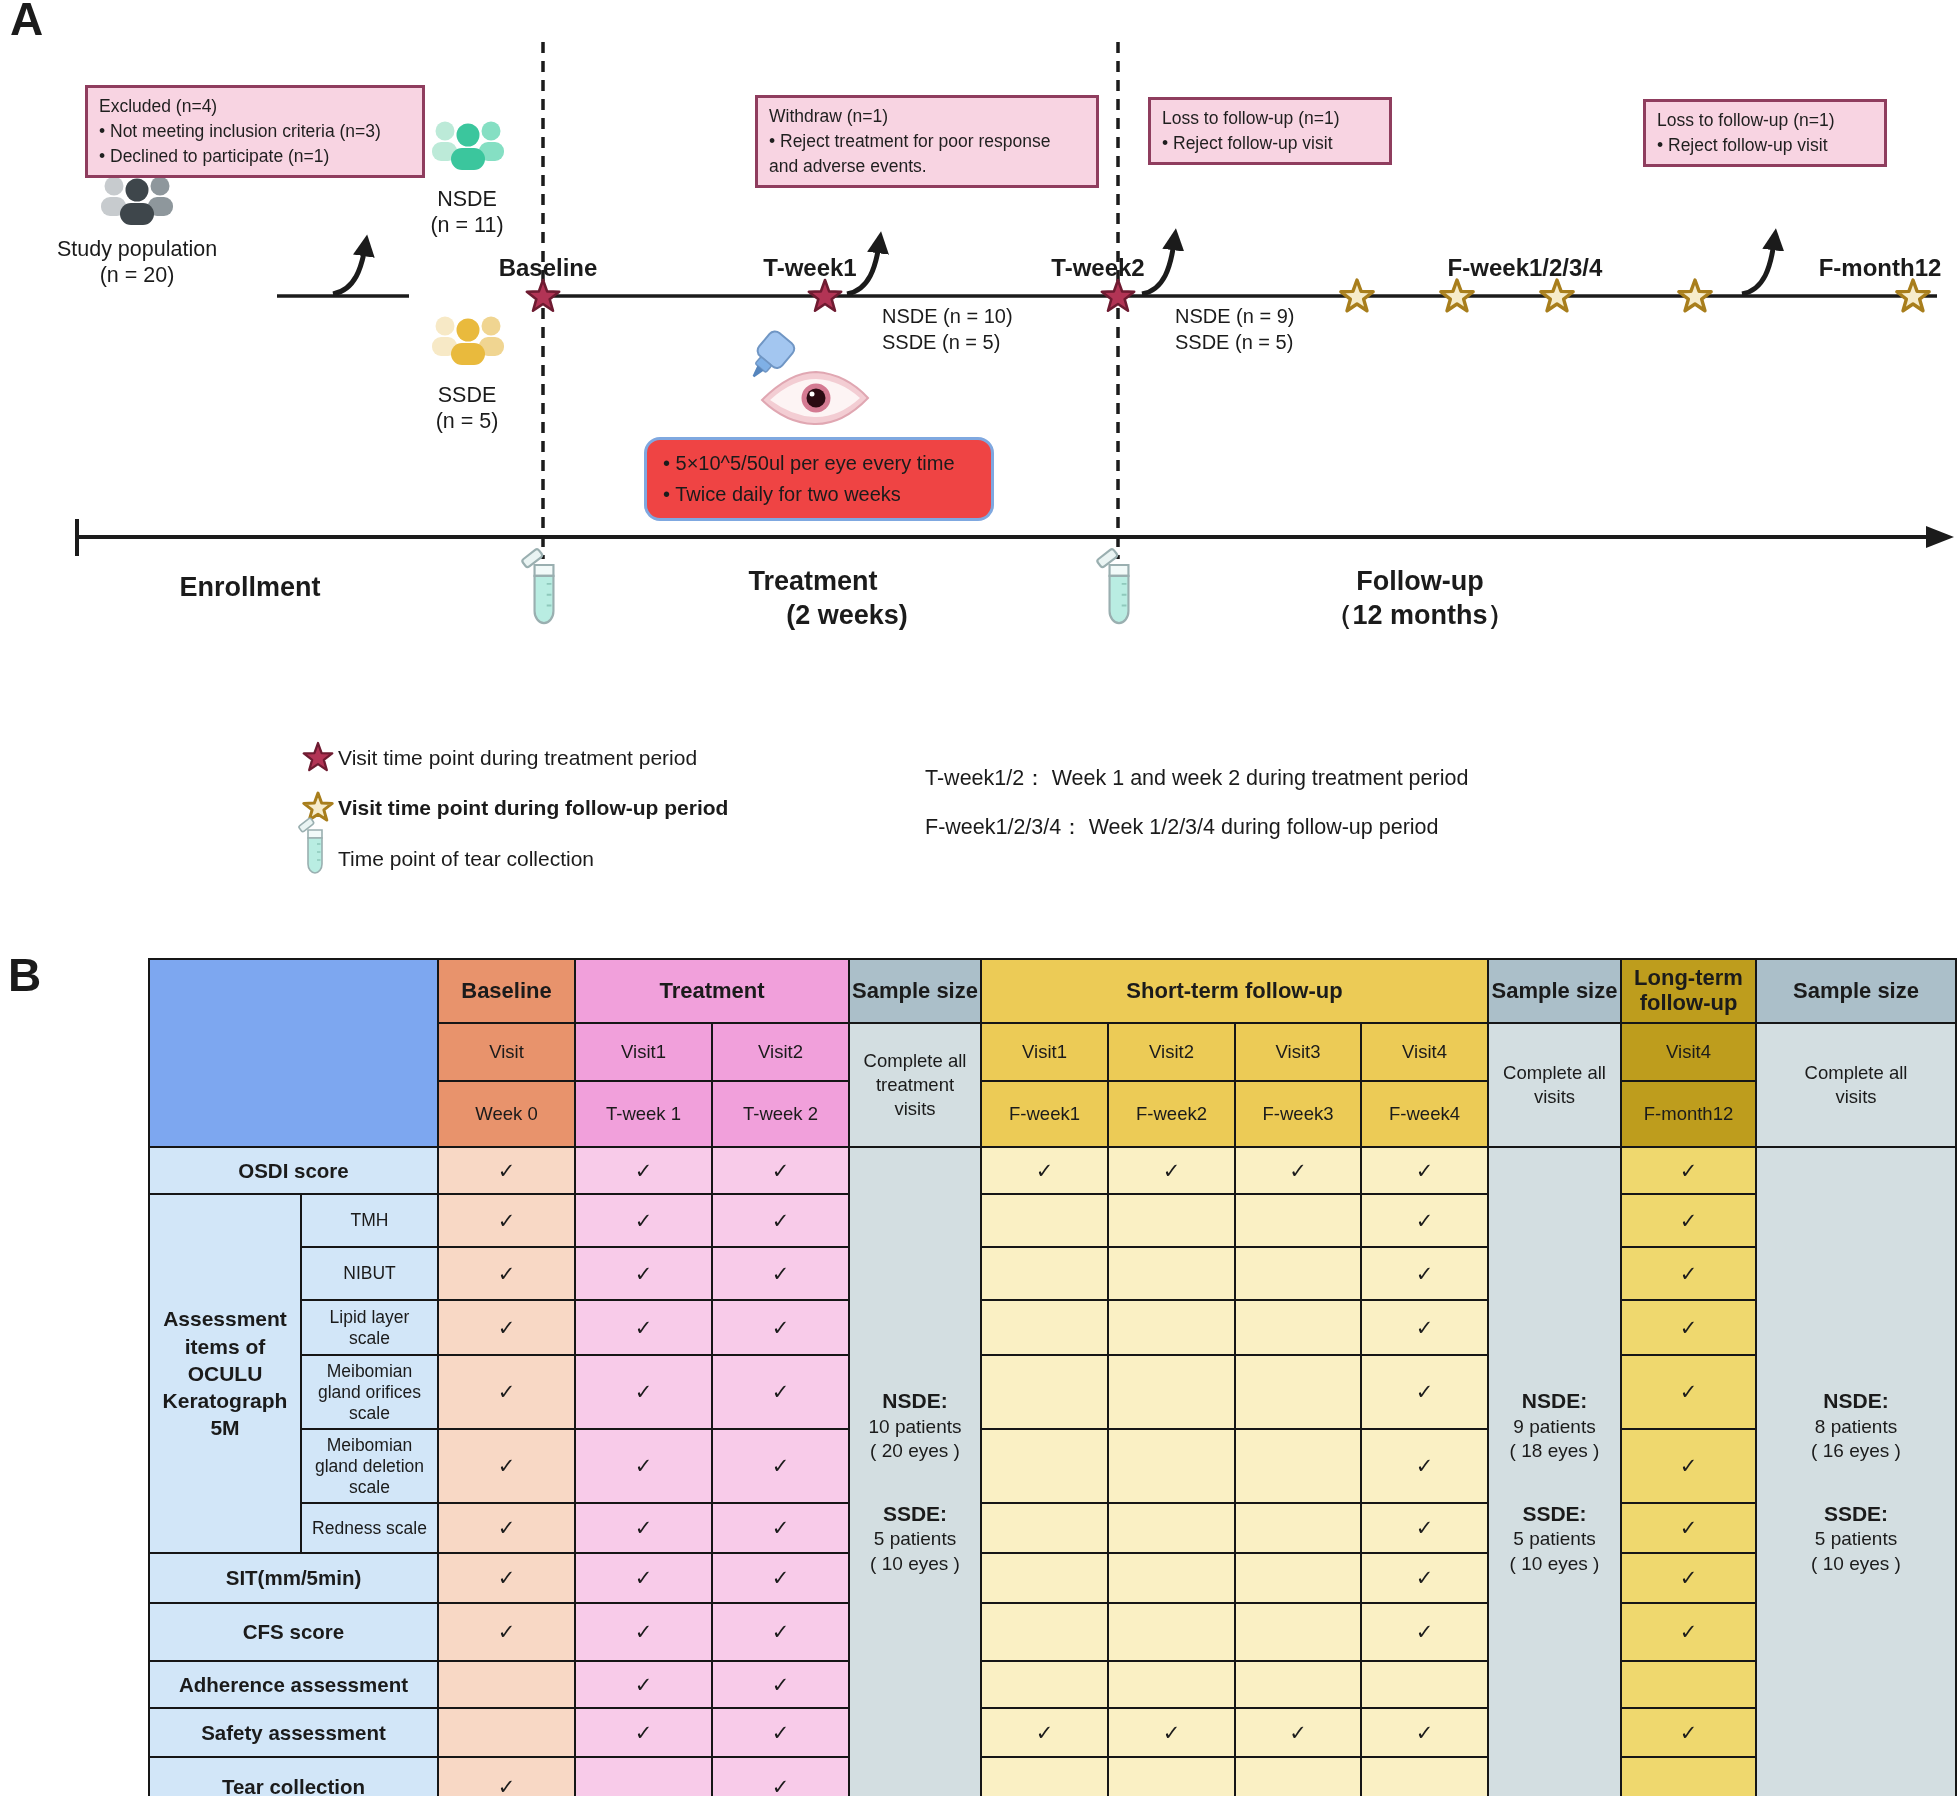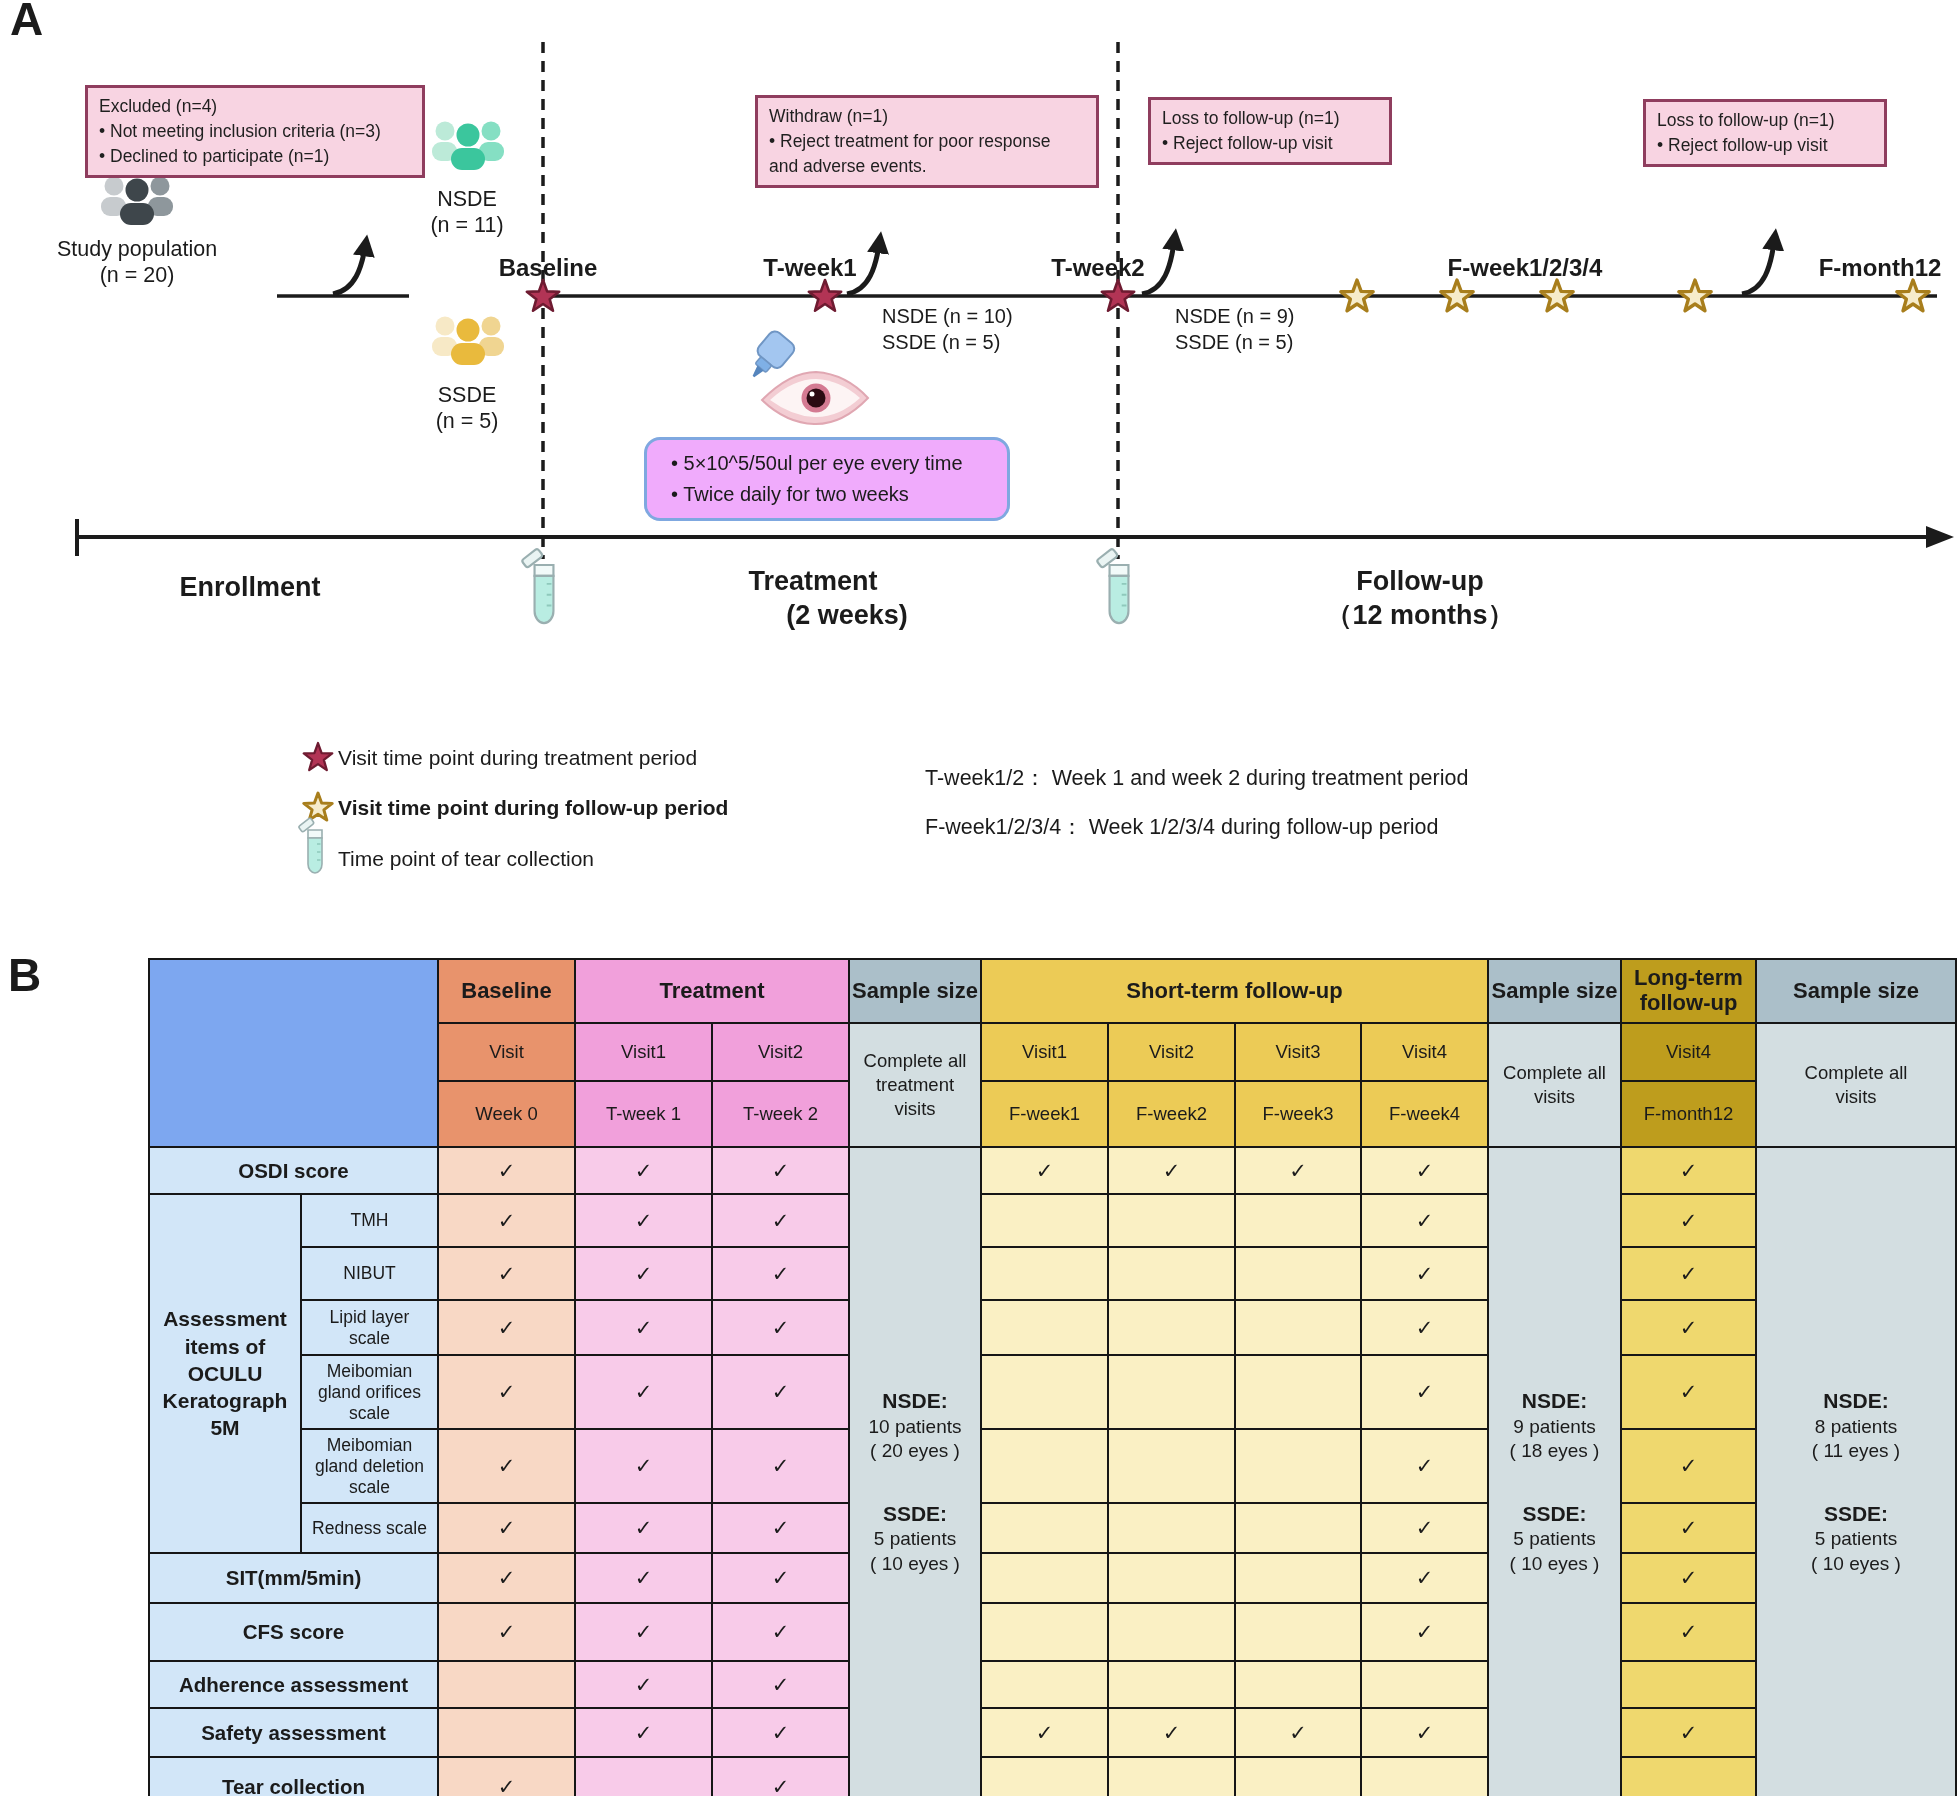--- a/index.html
+++ b/index.html
@@ -2,21 +2,21 @@
 <html><head>
 <meta charset="utf-8">
 <style>
   html,body{margin:0;padding:0;background:#ffffff;}
   body{font-family:"Liberation Sans", sans-serif; color:#1b1b1b;}
   #canvas{position:relative;width:1959px;height:1796px;background:#fff;overflow:hidden;}
   .abs{position:absolute;}
   .cx{transform:translateX(-50%);white-space:nowrap;text-align:center;}
   .plabel{font-size:46px;font-weight:bold;}
   .pinkbox{position:absolute;background:#F8D4E2;border:3px solid #8F3D5E;font-size:17.5px;line-height:1.42;padding:6px 11px;color:#1f1f1f;}
-  .dosebox{position:absolute;background:#f0abfc;border:3px solid #7FA8E0;border-radius:16px;font-size:20px;line-height:1.55;padding:8px 24px;}
+  .dosebox{position:absolute;background:#ef4444;border:3px solid #7FA8E0;border-radius:16px;font-size:20px;line-height:1.55;padding:8px 16px;}
   .tl{font-weight:bold;font-size:24px;}
   .grouplab{font-size:21.5px;line-height:1.22;}
   .small20{font-size:20px;line-height:1.3;}
   .phase{font-weight:bold;font-size:27px;line-height:1.25;}
   .leg{font-size:21px;}
   .abbr{font-size:21.5px;}
   .red-star{fill:#B23455;stroke:#6E1B31;stroke-width:2.6;}
   .gold-star{fill:#F6ECCB;stroke:#A87E1C;stroke-width:3.4;}
 
   
@@ -284,21 +284,21 @@
             <div>( 18 eyes )</div>
             <div class="gap"></div>
             <div class="sh">SSDE:</div>
             <div>5 patients</div>
             <div>( 10 eyes )</div>
           </td>
           <td class="chk c-long">✓</td>
           <td class="samp-body" rowspan="12">
             <div class="sh">NSDE:</div>
             <div>8 patients</div>
-            <div>( 11 eyes )</div>
+            <div>( 16 eyes )</div>
             <div class="gap"></div>
             <div class="sh">SSDE:</div>
             <div>5 patients</div>
             <div>( 10 eyes )</div>
           </td>
         </tr>
         <tr style="height: 53px;">
           <td class="lbl group-lbl" rowspan="6">Assessment
 items of
 OCULU

